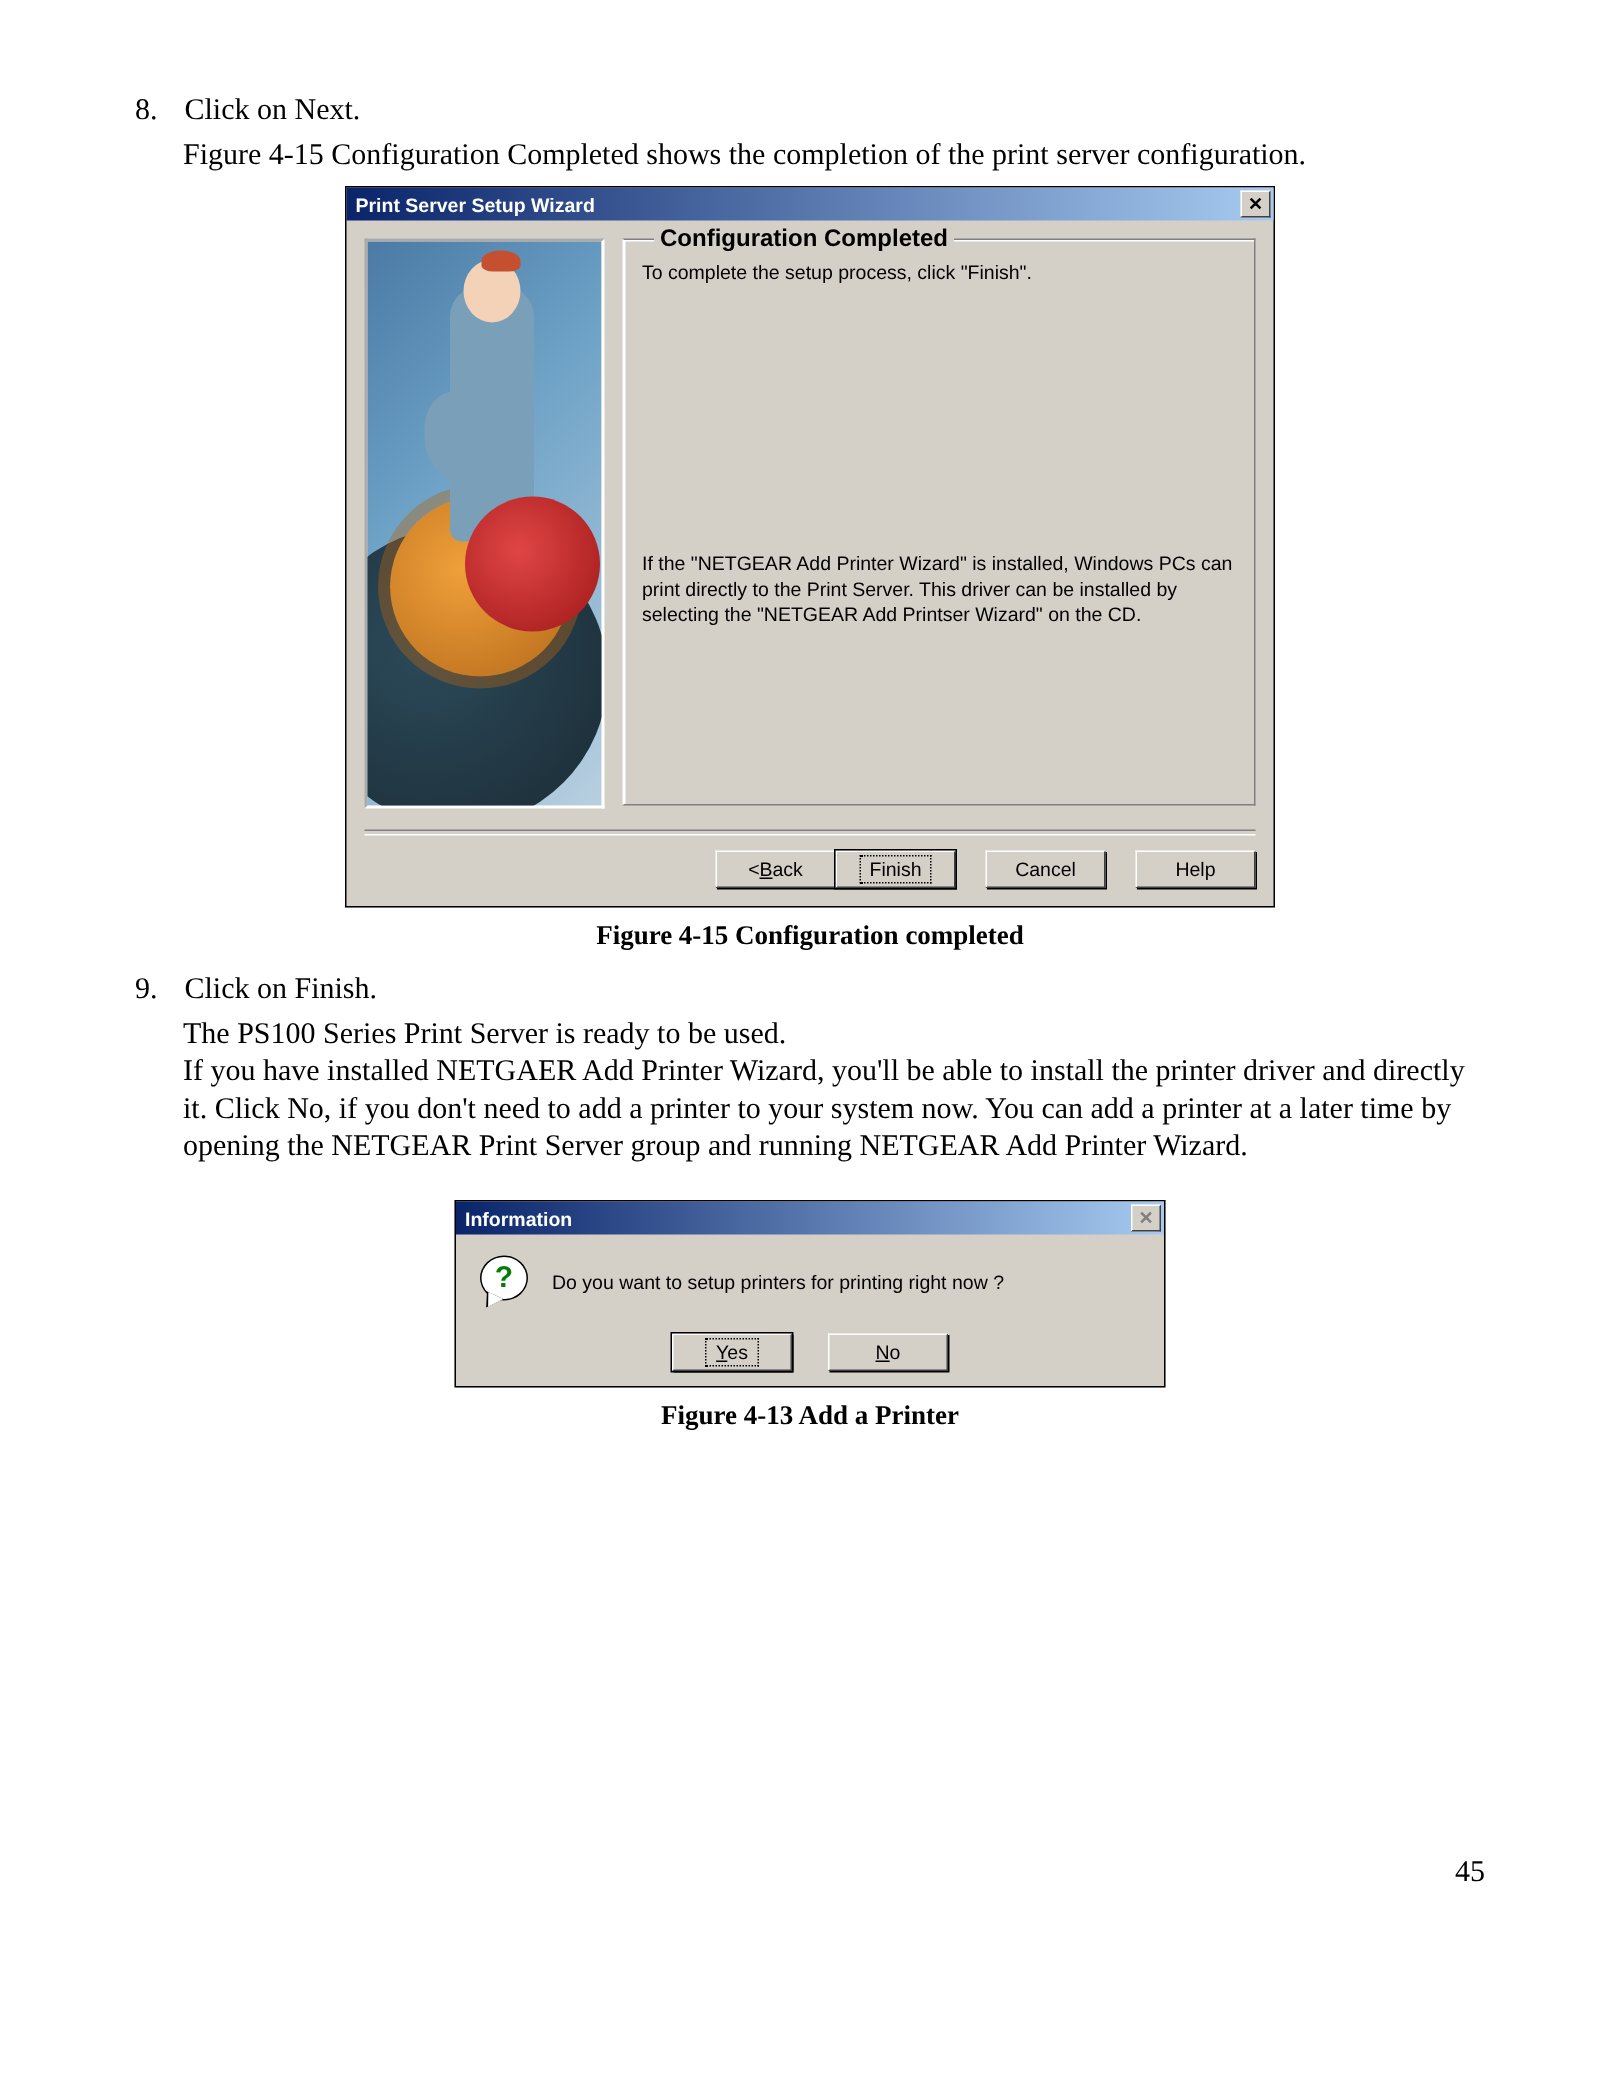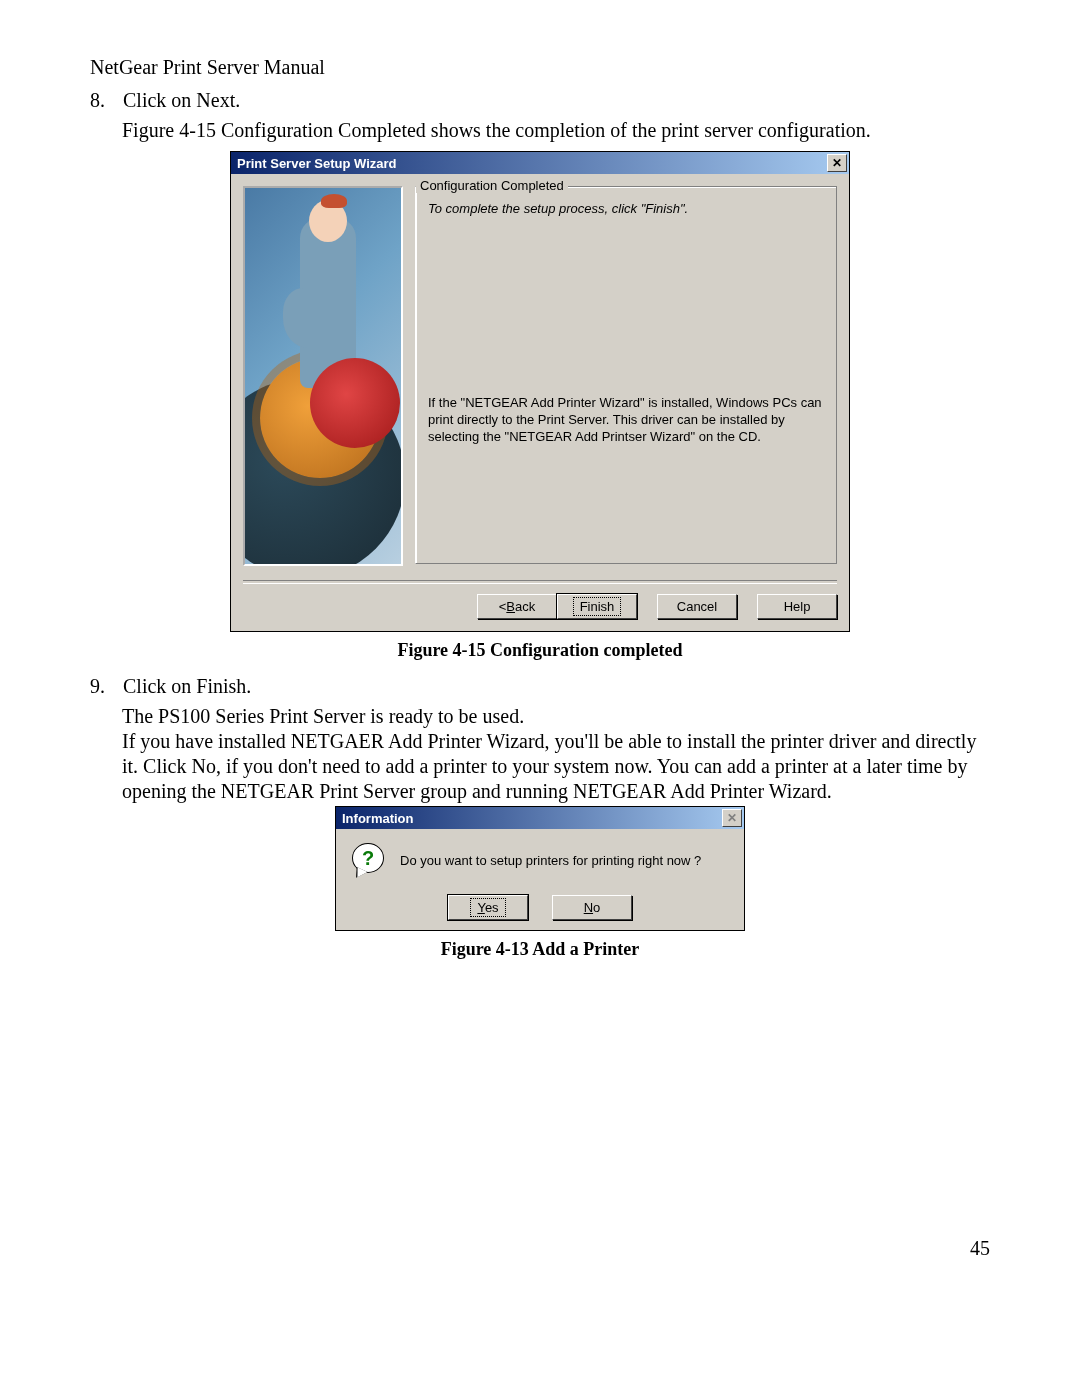--- a/index.html
+++ b/index.html
@@ -160,28 +160,28 @@
     border-top-color: #808080;
     position: relative;
     height: 378px;
     box-sizing: border-box;
     padding: 14px 12px;
     box-shadow: inset 1px 1px 0 #fff;
   }
   .group-title {
     position: absolute;
     top: -9px;
-    left: 0;
+    left: 20px;
     background: #d4d0c8;
     padding: 0 4px;
-    font-size: 13px;
+    font-size: 16px;
+    font-weight: bold;
   }
   .group-text-top {
     font-size: 13px;
-    font-style: italic;
   }
   .group-text-bottom {
     position: absolute;
     top: 208px;
     left: 12px;
     right: 12px;
     font-size: 13px;
     line-height: 1.3;
   }
 
@@ -225,22 +225,22 @@
     border: 1px dotted #000;
     padding: 0 6px;
     line-height: 17px;
   }
   .underline-char {
     text-decoration: underline;
   }
 
   
   .info-dialog {
-    width: 410px;
-    margin: 2px auto 4px auto;
+    width: 474px;
+    margin: 23px auto 4px auto;
   }
   .info-body {
     padding: 14px 14px 10px 14px;
   }
   .info-row {
     display: flex;
     align-items: center;
     gap: 16px;
   }
   .qmark-icon {
@@ -285,21 +285,20 @@
     justify-content: center;
     gap: 24px;
     margin-top: 18px;
   }
 </style>
 </head>
 <body>
 
 <div class="page">
 
-  <div class="doc-title">NetGear Print Server Manual</div>
 
   <div class="step-line">
     <span class="step-num">8.</span>
     <span>Click on Next.</span>
   </div>
   <div class="body-text">Figure 4-15 Configuration Completed shows the completion of the print server configuration.</div>
 
   <div class="win-dialog wizard">
     <div class="titlebar">
       <span>Print Server Setup Wizard</span>

